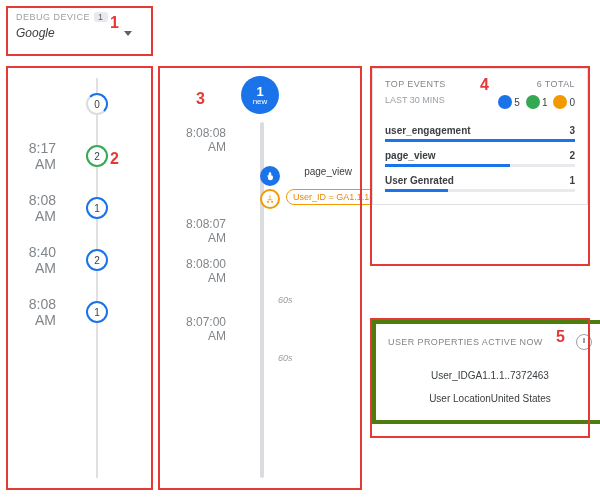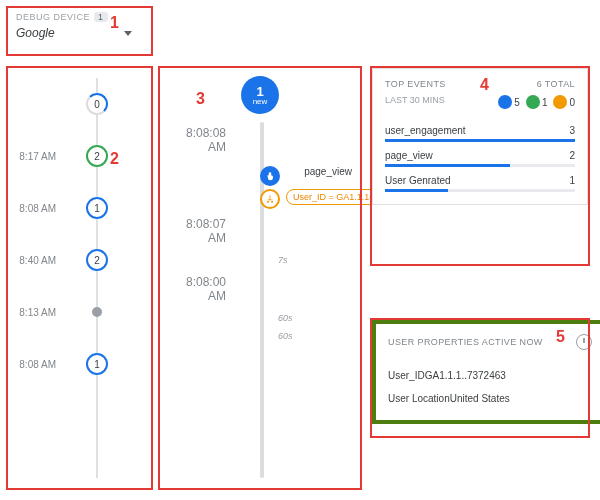--- a/index.html
+++ b/index.html
@@ -12,21 +12,21 @@
   .dev { left: 4px; top: 8px; width: 140px; height: 34px; padding: 4px 12px; }
   .dev-label { font-size: 9px; letter-spacing: 0.5px; color: #9aa0a6; display: flex; align-items: center; gap: 4px; }
   .dev-count { background: #e8eaed; border-radius: 3px; padding: 0 4px; font-size: 9px; color: #5f6368; }
   .dev-sel { display: flex; align-items: center; justify-content: space-between; margin-top: 4px; font-size: 12px; color: #3c4043; cursor: pointer; font-style: italic; }
   .chev { width: 0; height: 0; border-left: 4px solid transparent; border-right: 4px solid transparent; border-top: 5px solid #5f6368; }
 
   
   .mtl { left: 8px; top: 68px; width: 140px; height: 420px; padding: 10px 0; }
   .mtl-track { position: absolute; left: 88px; top: 10px; bottom: 10px; width: 2px; background: #e0e0e0; }
   .mtl-row { position: relative; height: 52px; display: flex; align-items: center; }
-  .mtl-time { width: 56px; text-align: right; padding-right: 8px; font-size: 10px; color: #80868b; }
+  .mtl-time { width: 56px; text-align: right; padding-right: 8px; font-size: 14px; color: #80868b; }
   .mtl-node { position: absolute; left: 78px; width: 22px; height: 22px; border-radius: 50%; background: #fff; display: flex; align-items: center; justify-content: center; font-size: 10px; color: #3c4043; }
   .ring-blue { border: 2px solid #1a73e8; }
   .ring-blue-part { border: 2px solid #dadce0; border-top-color:#1a73e8; border-right-color:#1a73e8; }
   .ring-green { border: 2px solid #34a853; }
   .dot-grey { width: 10px; height: 10px; border-radius: 50%; background: #9aa0a6; position: absolute; left: 84px; }
 
   
   .str { left: 160px; top: 68px; width: 200px; height: 420px; padding: 8px; }
   .str-head { width: 38px; height: 38px; border-radius: 50%; background: #1a73e8; color: #fff; display: flex; flex-direction: column; align-items: center; justify-content: center; margin: 0 auto 6px; }
   .str-head .n { font-size: 13px; font-weight: bold; line-height: 1; }
@@ -43,32 +43,32 @@
   .param-pill { margin-left: 118px; border:1px solid #f29900; border-radius:10px; padding:2px 6px; font-size:9px; color:#ea8600; white-space:nowrap; }
 
   
   .tev { left: 372px; top: 68px; width: 216px; padding: 10px 12px; border:1px solid #e0e0e0; }
   .tev-h { display:flex; justify-content:space-between; font-size:9px; letter-spacing:0.4px; color:#80868b;text-align:right; }
   .tev-sub { display:flex; justify-content:space-between; align-items:flex-start; margin-top:6px; font-size:9px; color:#9aa0a6; }
   .chips { display:flex; gap:6px; align-items:center; }
   .chip { display:flex; align-items:center; gap:2px; font-size:10px; color:#3c4043; }
   .cdot { width:14px;height:14px;border-radius:50%;display:flex;align-items:center;justify-content:center;color:#fff;font-size:8px; }
   .c-blue{background:#1a73e8}.c-green{background:#34a853}.c-orange{background:#f29900}
-  .tev-list { margin-top:10px; }
+  .tev-list { margin-top:10px;font-weight:bold; }
   .tev-item { padding:6px 0 2px; }
   .tev-row { display:flex; justify-content:space-between; font-size:10px; color:#3c4043; }
   .tev-bar { height:3px; background:#e8eaed; margin-top:3px; position:relative; }
   .tev-fill { position:absolute; left:0; top:0; bottom:0; background:#1a73e8; }
 
   
   .upr { left:372px; top:320px; width:236px; padding:10px 12px; border:4px solid #4d7c0f; }
   .upr-h { display:flex; justify-content:space-between; align-items:center; font-size:9px; letter-spacing:0.4px; color:#80868b; margin-bottom:14px; }
   .hist-ic { width:16px;height:16px;border:1.5px solid #9aa0a6;border-radius:50%;position:relative; cursor:pointer; }
   .hist-ic::after{content:"";position:absolute;left:6px;top:3px;width:1.5px;height:5px;background:#9aa0a6;}
-  .upr-row { display:flex; justify-content:flex-start; font-size:10px; color:#3c4043; padding:6px 0; }
+  .upr-row { display:flex; justify-content:center; font-size:10px; color:#3c4043; padding:6px 0; }
 </style>
 </head>
 <body>
 
 <div class="panel dev">
   <div class="dev-label">
     <span>DEBUG DEVICE</span>
     <span class="dev-count">1</span>
   </div>
   <div class="dev-sel">
@@ -90,24 +90,20 @@
       </div>
       <div class="mtl-row">
         <div class="mtl-time">8:08 AM</div>
         <div class="mtl-node ring-blue">1</div>
       </div>
       <div class="mtl-row">
         <div class="mtl-time">8:40 AM</div>
         <div class="mtl-node ring-blue">2</div>
       </div>
       <div class="mtl-row">
-        <div class="mtl-time">8:13 AM</div>
-        <div class="dot-grey"></div>
-      </div>
-      <div class="mtl-row">
         <div class="mtl-time">8:08 AM</div>
         <div class="mtl-node ring-blue">1</div>
       </div>
     </div>
 </div>
 
 <div class="panel str">
   <div class="str-head">
     <span class="n">1</span>
     <span class="t">new</span>
@@ -131,25 +127,27 @@
         <div class="param-node">
           <svg viewBox="0 0 24 24">
             <path d="M11 3h2v4h-2zM5 17h4v4H5zm10 0h4v4h-4zM11 7h2v6h-2zm-5 6h12v2H6z"></path>
           </svg>
         </div>
         <div class="param-pill">User_ID = GA1.1.18134</div>
       </div>
       <div class="str-row">
         <div class="str-time">8:08:07 AM</div>
       </div>
-      <div class="str-gap">7s</div>
       <div class="str-row">
         <div class="str-time">8:08:00 AM</div>
       </div>
       <div class="str-gap">60s</div>
+      <div class="str-row">
+        <div class="str-time">8:07:00 AM</div>
+      </div>
       <div class="str-gap">60s</div>
     </div>
 </div>
 
 <div class="panel tev">
   <div class="tev-h">
     <span>TOP EVENTS</span>
     <span>6 TOTAL</span>
   </div>
   <div class="tev-sub">

